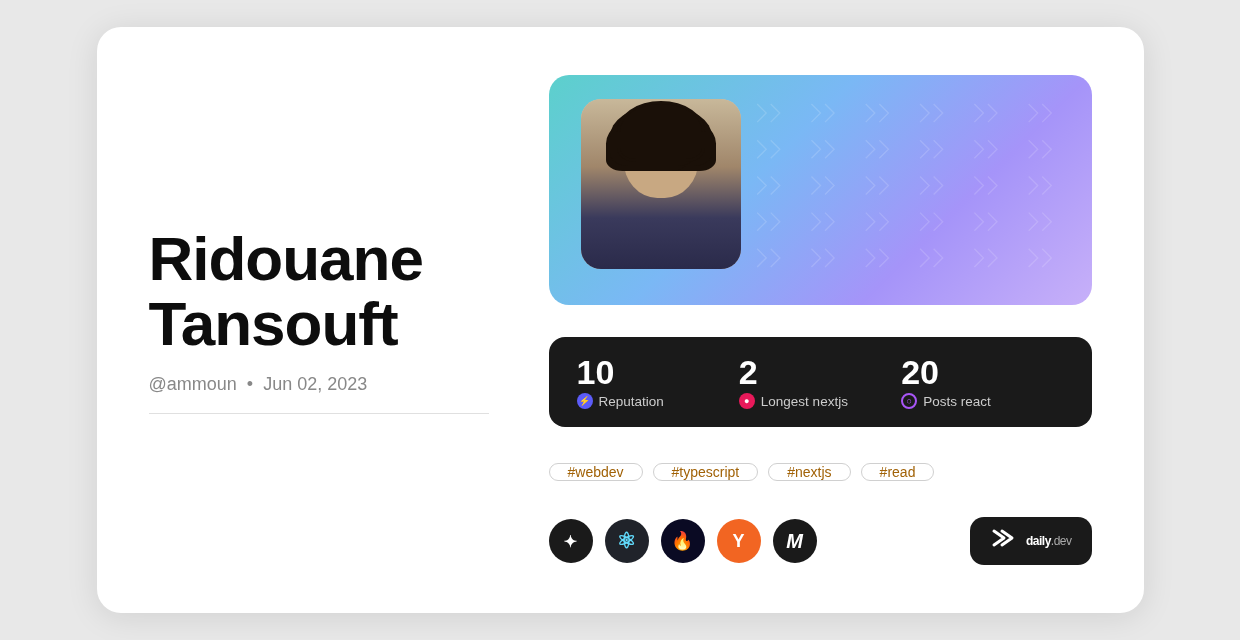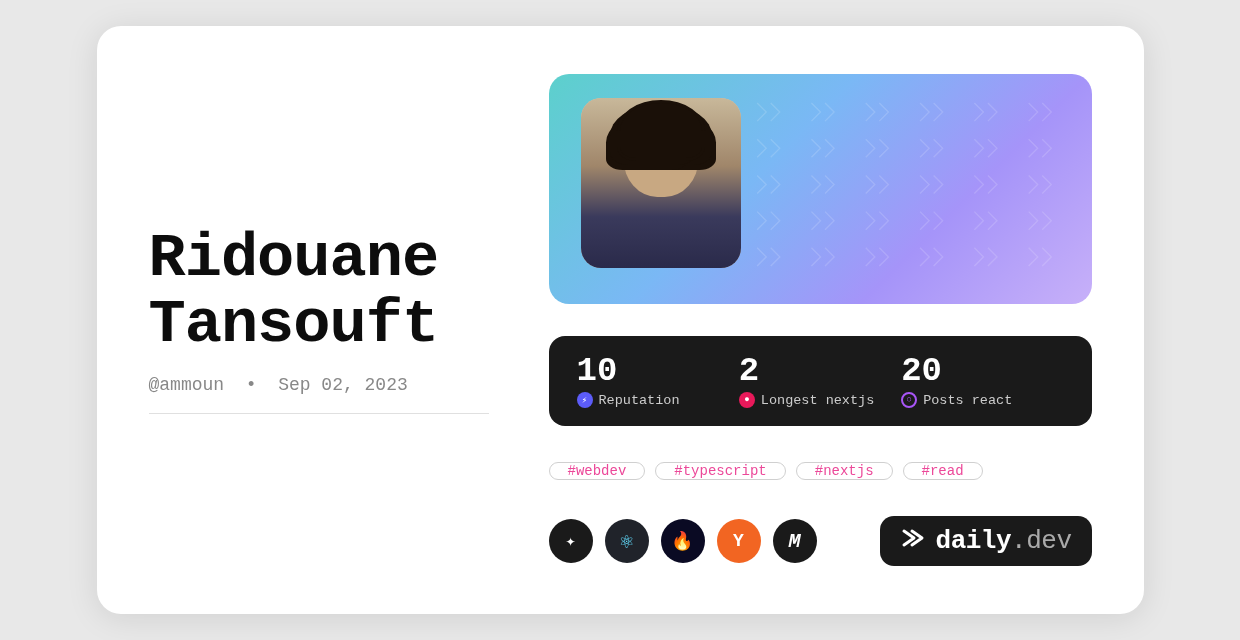--- a/index.html
+++ b/index.html
@@ -18,21 +18,20 @@
       border-radius: 24px;
       width: 1047px;
       min-height: 520px;
       display: flex;
       flex-direction: row;
       align-items: center;
       padding: 48px 52px;
       gap: 60px;
       box-shadow: 0 4px 32px rgba(0,0,0,0.10);
       position: relative;
-      font-family: Liberation Mono, monospace;
     }
 
     
     .left-section {
       flex: 0 0 340px;
       display: flex;
       flex-direction: column;
       gap: 0;
     }
 
@@ -220,21 +219,21 @@
       display: flex;
       flex-wrap: wrap;
       gap: 10px;
     }
 
     .tag {
       border: 1.5px solid #d0d0d0;
       border-radius: 50px;
       padding: 0 18px;
       font-size: 14px;
-      color: #ec4899;
+      color: #a16207;
       font-weight: 500;
       background: white;
     }
 
     
     .sources-row {
       display: flex;
       align-items: center;
       justify-content: space-between;
     }
@@ -260,42 +259,42 @@
     .daily-logo {
       background: #1a1a1a;
       border-radius: 14px;
       padding: 10px 20px;
       display: flex;
       align-items: center;
       gap: 8px;
     }
 
     .daily-logo-text {
-      font-size: 26px;
+      font-size: 12px;
       font-weight: 700;
       color: white;
       letter-spacing: -0.5px;
     }
 
     .daily-logo-text span {
       font-weight: 300;
       color: #aaa;
     }
   </style>
 </head>
 <body>
 
 <div class="card">
 
   <div class="left-section">
     <h1 class="user-name">Ridouane<br>Tansouft</h1>
     <p class="user-meta">
       <span>@ammoun</span>
       &nbsp;•&nbsp;
-      <span>Sep 02, 2023</span>
+      <span>Jun 02, 2023</span>
     </p>
     <div class="divider"></div>
   </div>
 
   <div class="right-section">
 
     <div class="profile-banner-container">
       <div class="banner">
 
         <div class="banner-pattern">

